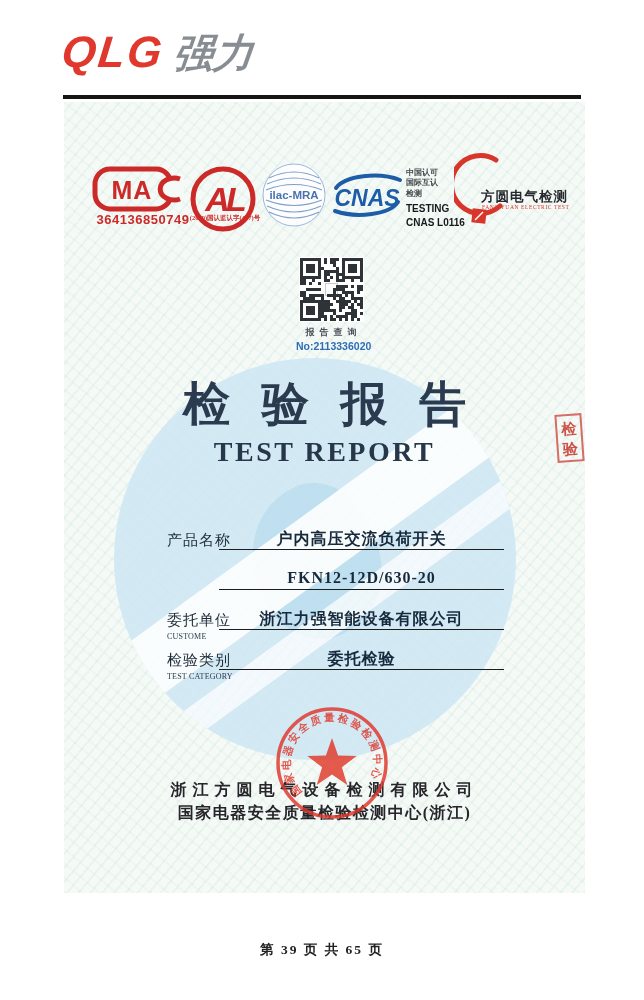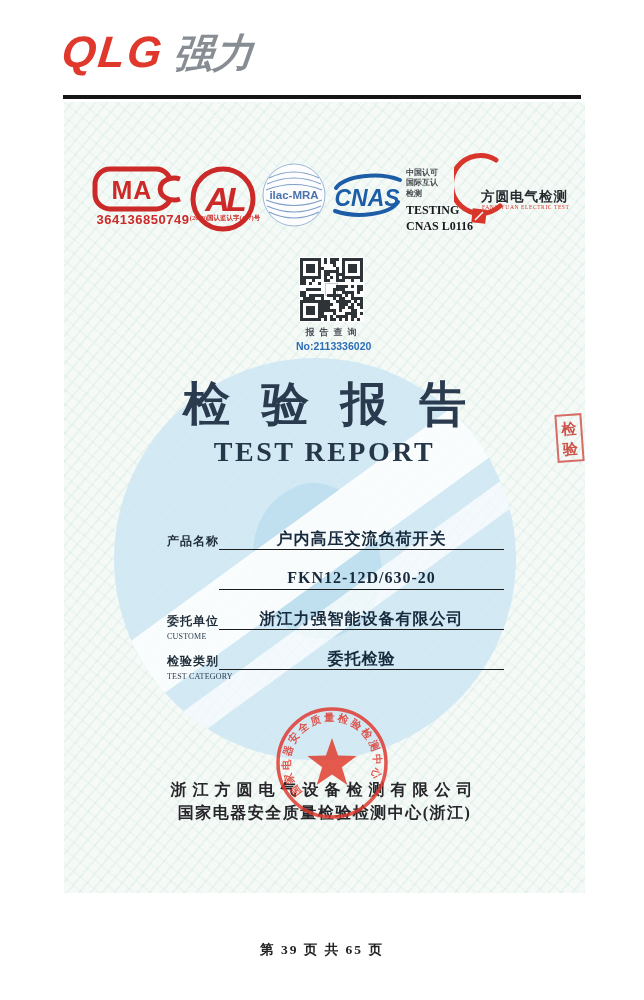--- a/index.html
+++ b/index.html
@@ -32,22 +32,22 @@
              background:#b9ddf0; border-radius:60% 40% 55% 45%; transform:rotate(-28deg); }
 
   
   .badge-abs { position:absolute; z-index:1; }
   .b-cma-num { left:26px; top:110px; width:106px; text-align:center;
                font-family:"Liberation Sans", sans-serif; font-weight:bold;
                font-size:13px; color:#cc2a28; letter-spacing:.5px; }
   .b-cal-cap { left:116px; top:112px; width:90px; text-align:center;
                font-size:6.5px; color:#cc2a28; font-weight:bold; }
   .b-cnas-cn { left:342px; top:66px; font-size:8px; line-height:1.3; font-weight:bold; color:#44474b; }
-  .b-cnas-en { left:342px; top:100px; font-family:Liberation Serif, serif;
-               font-size:12px; line-height:1.35; font-weight:bold; color:#17191c; }
+  .b-cnas-en { left:342px; top:100px; font-family:Liberation Sans, sans-serif;
+               font-size:10px; line-height:1.35; font-weight:bold; color:#17191c; }
   .b-fy-label { left:417px; top:86px; font-size:13.5px; font-weight:bold; color:#26292d; letter-spacing:1px; }
   .b-fy-sub { left:418px; top:102px; font-size:5.5px; color:#d8352b; letter-spacing:.6px; }
 
   
   .qr-block { position:absolute; left:232px; top:155px; width:70px; text-align:center; z-index:1; }
   .qr-grid { position:relative; width:65px; height:65px; margin:0 auto; background:#fff; padding:1px; }
   .qr-cell { position:absolute; width:3px; height:3px; background:#2e3338; }
   .qr-logo { position:absolute; left:26px; top:26px; width:13px; height:13px; background:#fff;
              border:1px solid #c8ccd2; }
   .qr-caption { margin-top:4px; font-size:9px; font-weight:bold; letter-spacing:5px;
@@ -62,21 +62,21 @@
               font-size:28px; font-weight:bold; color:#263749; letter-spacing:2.5px; }
 
   
   .side-stamp { position:absolute; left:492px; top:312px; width:27px; height:48px; z-index:2;
                 border:2px solid rgba(207,74,64,.8); color:rgba(199,58,48,.88);
                 font-size:15px; font-weight:bold; line-height:1.35; text-align:center;
                 transform:rotate(-4deg); word-break:break-all; padding-top:3px; }
 
   
   .frow { position:absolute; left:103px; width:340px; height:36px; z-index:1; }
-  .flabel { font-size:12px; font-weight:bold; color:#1e2b38; letter-spacing:1px; white-space:nowrap; }
+  .flabel { font-size:15px; font-weight:normal; color:#1e2b38; letter-spacing:1px; white-space:nowrap; }
   .fsub { display:block; font-size:8px; color:#2a3a4e; letter-spacing:.2px; margin-top:2px; white-space:nowrap; }
   .fvalue-wrap { position:absolute; left:52px; top:-2px; width:285px; height:21px;
                  border-bottom:1.5px solid #1c1c1c; text-align:center; }
   .fvalue { font-size:16px; font-weight:bold; color:#17293c; letter-spacing:1px; white-space:nowrap; }
 
   
   .seal { position:absolute; left:209px; top:602px; width:118px; height:118px; opacity:.82; z-index:2; }
 
   
   .issuer { position:absolute; left:0; right:0; text-align:center; z-index:1;

